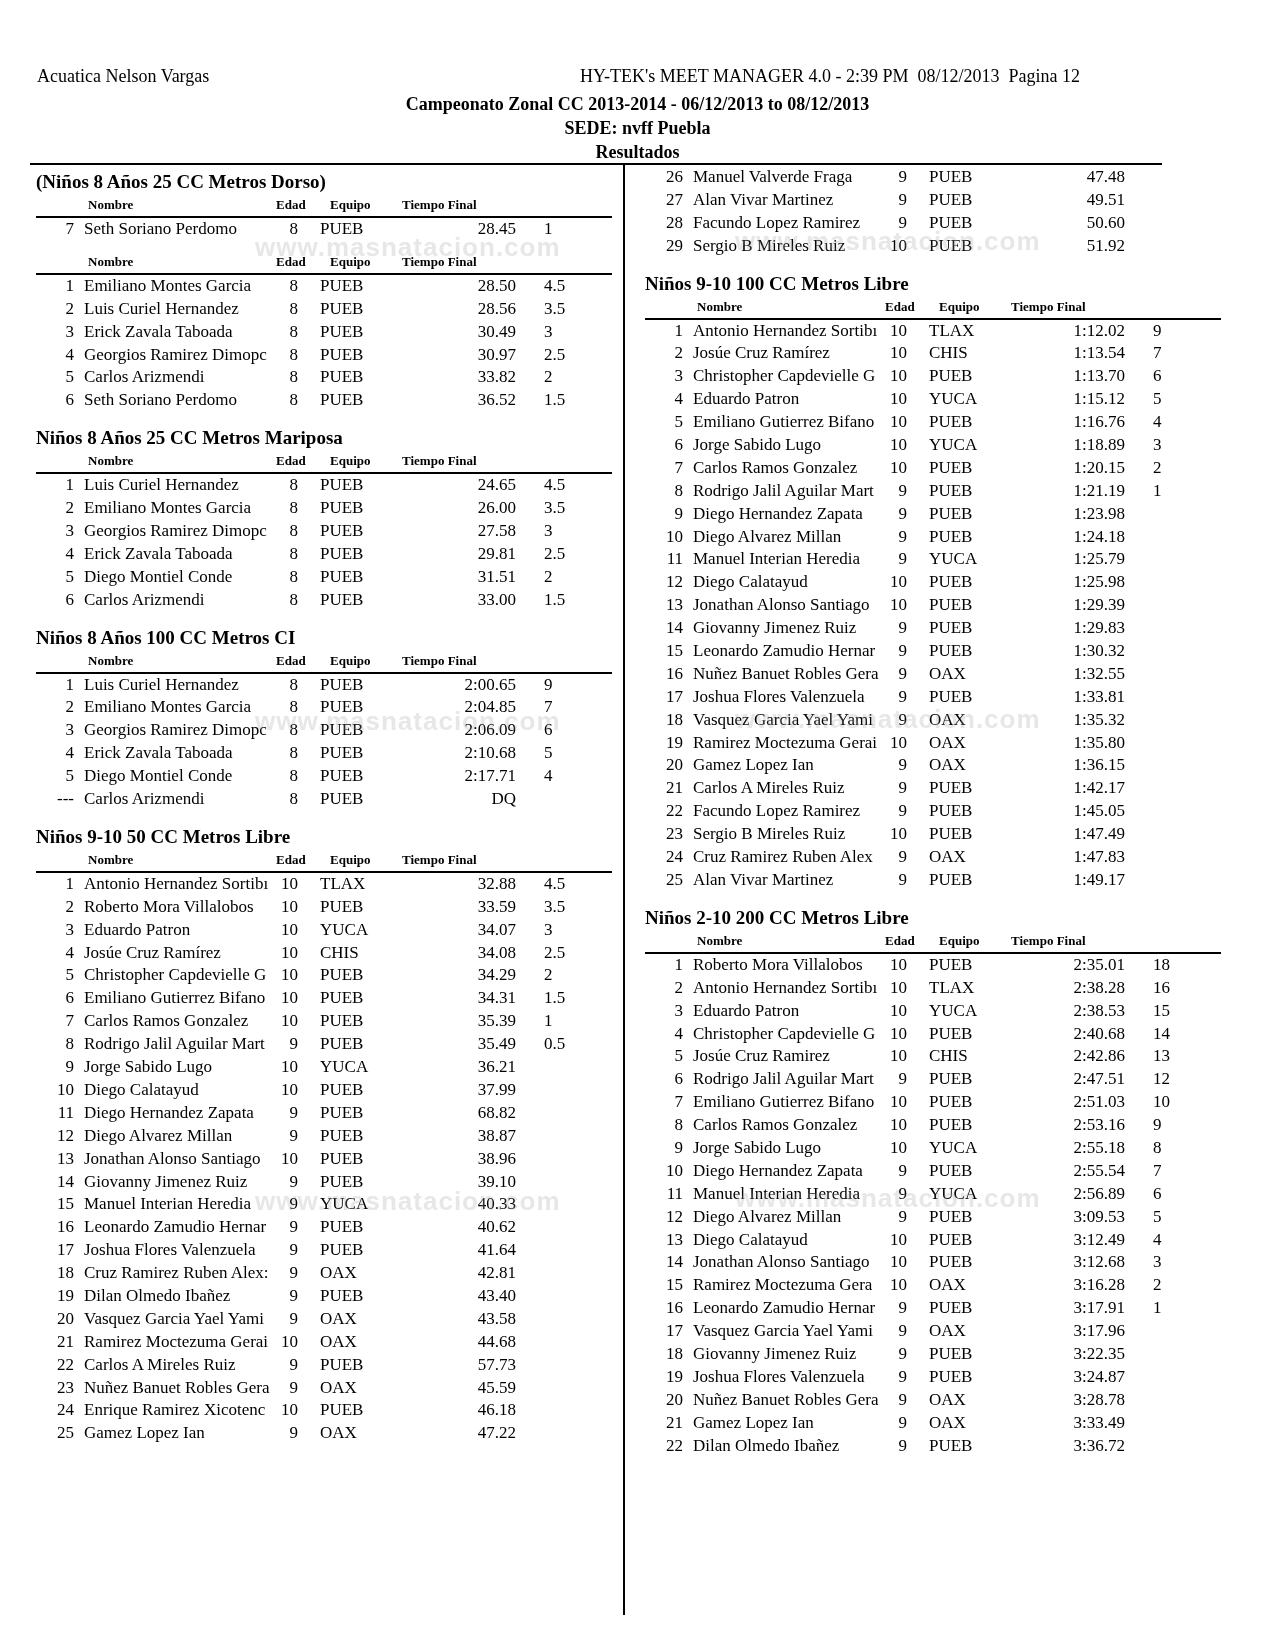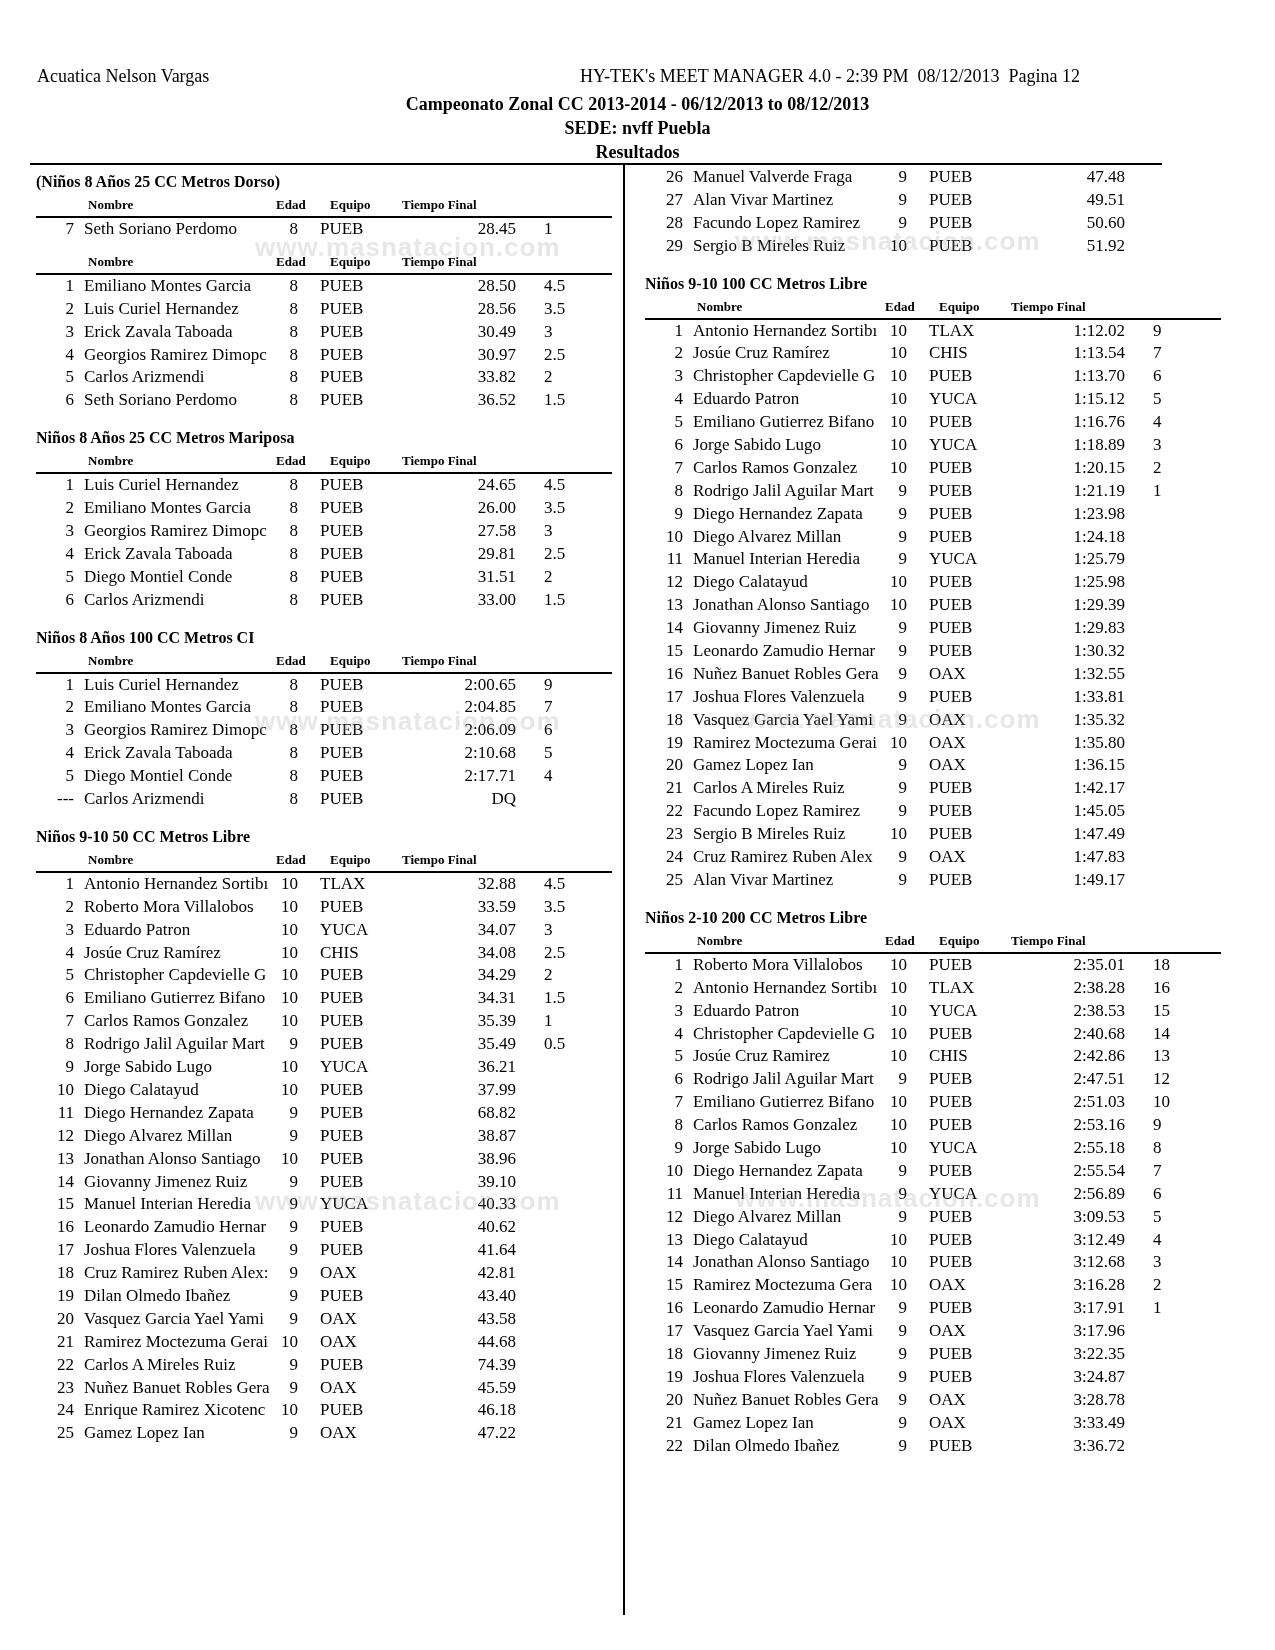--- a/index.html
+++ b/index.html
@@ -12,21 +12,21 @@
   .hdr-center { position: absolute; left: 0; width: 1275px; text-align: center; font-weight: bold; font-size: 18px; }
   .hdr-c1 { top: 94px; }
   .hdr-c2 { top: 118px; }
   .hdr-c3 { top: 142px; }
   .top-rule { position: absolute; left: 30px; width: 1132px; top: 163px; height: 2px; background: #000; }
   .col-rule { position: absolute; left: 623px; top: 163px; width: 2px; height: 1452px; background: #000; }
   .col { position: absolute; top: 166px; }
   .col-left { left: 36px; width: 576px; }
   .col-right { left: 645px; width: 576px; }
 
-  .event-title { font-weight: bold; font-size: 16px; height: 24px; line-height: 24px; margin-top: 4px; white-space: nowrap; }
+  .event-title { font-weight: bold; font-size: 19px; height: 24px; line-height: 24px; margin-top: 4px; white-space: nowrap; }
   .head-row { position: relative; height: 22px; font-weight: bold; font-size: 13px; line-height: 22px; border-bottom: 2px solid #000; width: 576px; }
   .head-row span { position: absolute; top: 0; white-space: nowrap; }
   .h-name { left: 52px; }
   .h-edad { left: 240px; }
   .h-equipo { left: 294px; }
   .h-tiempo { left: 366px; }
 
   .row { position: relative; height: 22.9px; font-size: 17px; line-height: 22.9px; width: 576px; }
   .row span { position: absolute; top: 0; white-space: nowrap; }
   .c-place { left: 0; width: 38px; text-align: right; }
@@ -407,21 +407,21 @@
       <span class="c-age">10</span>
       <span class="c-team">OAX</span>
       <span class="c-time">44.68</span>
       <span class="c-pts"></span>
     </div>
     <div class="row">
       <span class="c-place">22</span>
       <span class="c-name">Carlos A Mireles Ruiz</span>
       <span class="c-age">9</span>
       <span class="c-team">PUEB</span>
-      <span class="c-time">74.39</span>
+      <span class="c-time">57.73</span>
       <span class="c-pts"></span>
     </div>
     <div class="row">
       <span class="c-place">23</span>
       <span class="c-name">Nuñez Banuet Robles Gera</span>
       <span class="c-age">9</span>
       <span class="c-team">OAX</span>
       <span class="c-time">45.59</span>
       <span class="c-pts"></span>
     </div>

